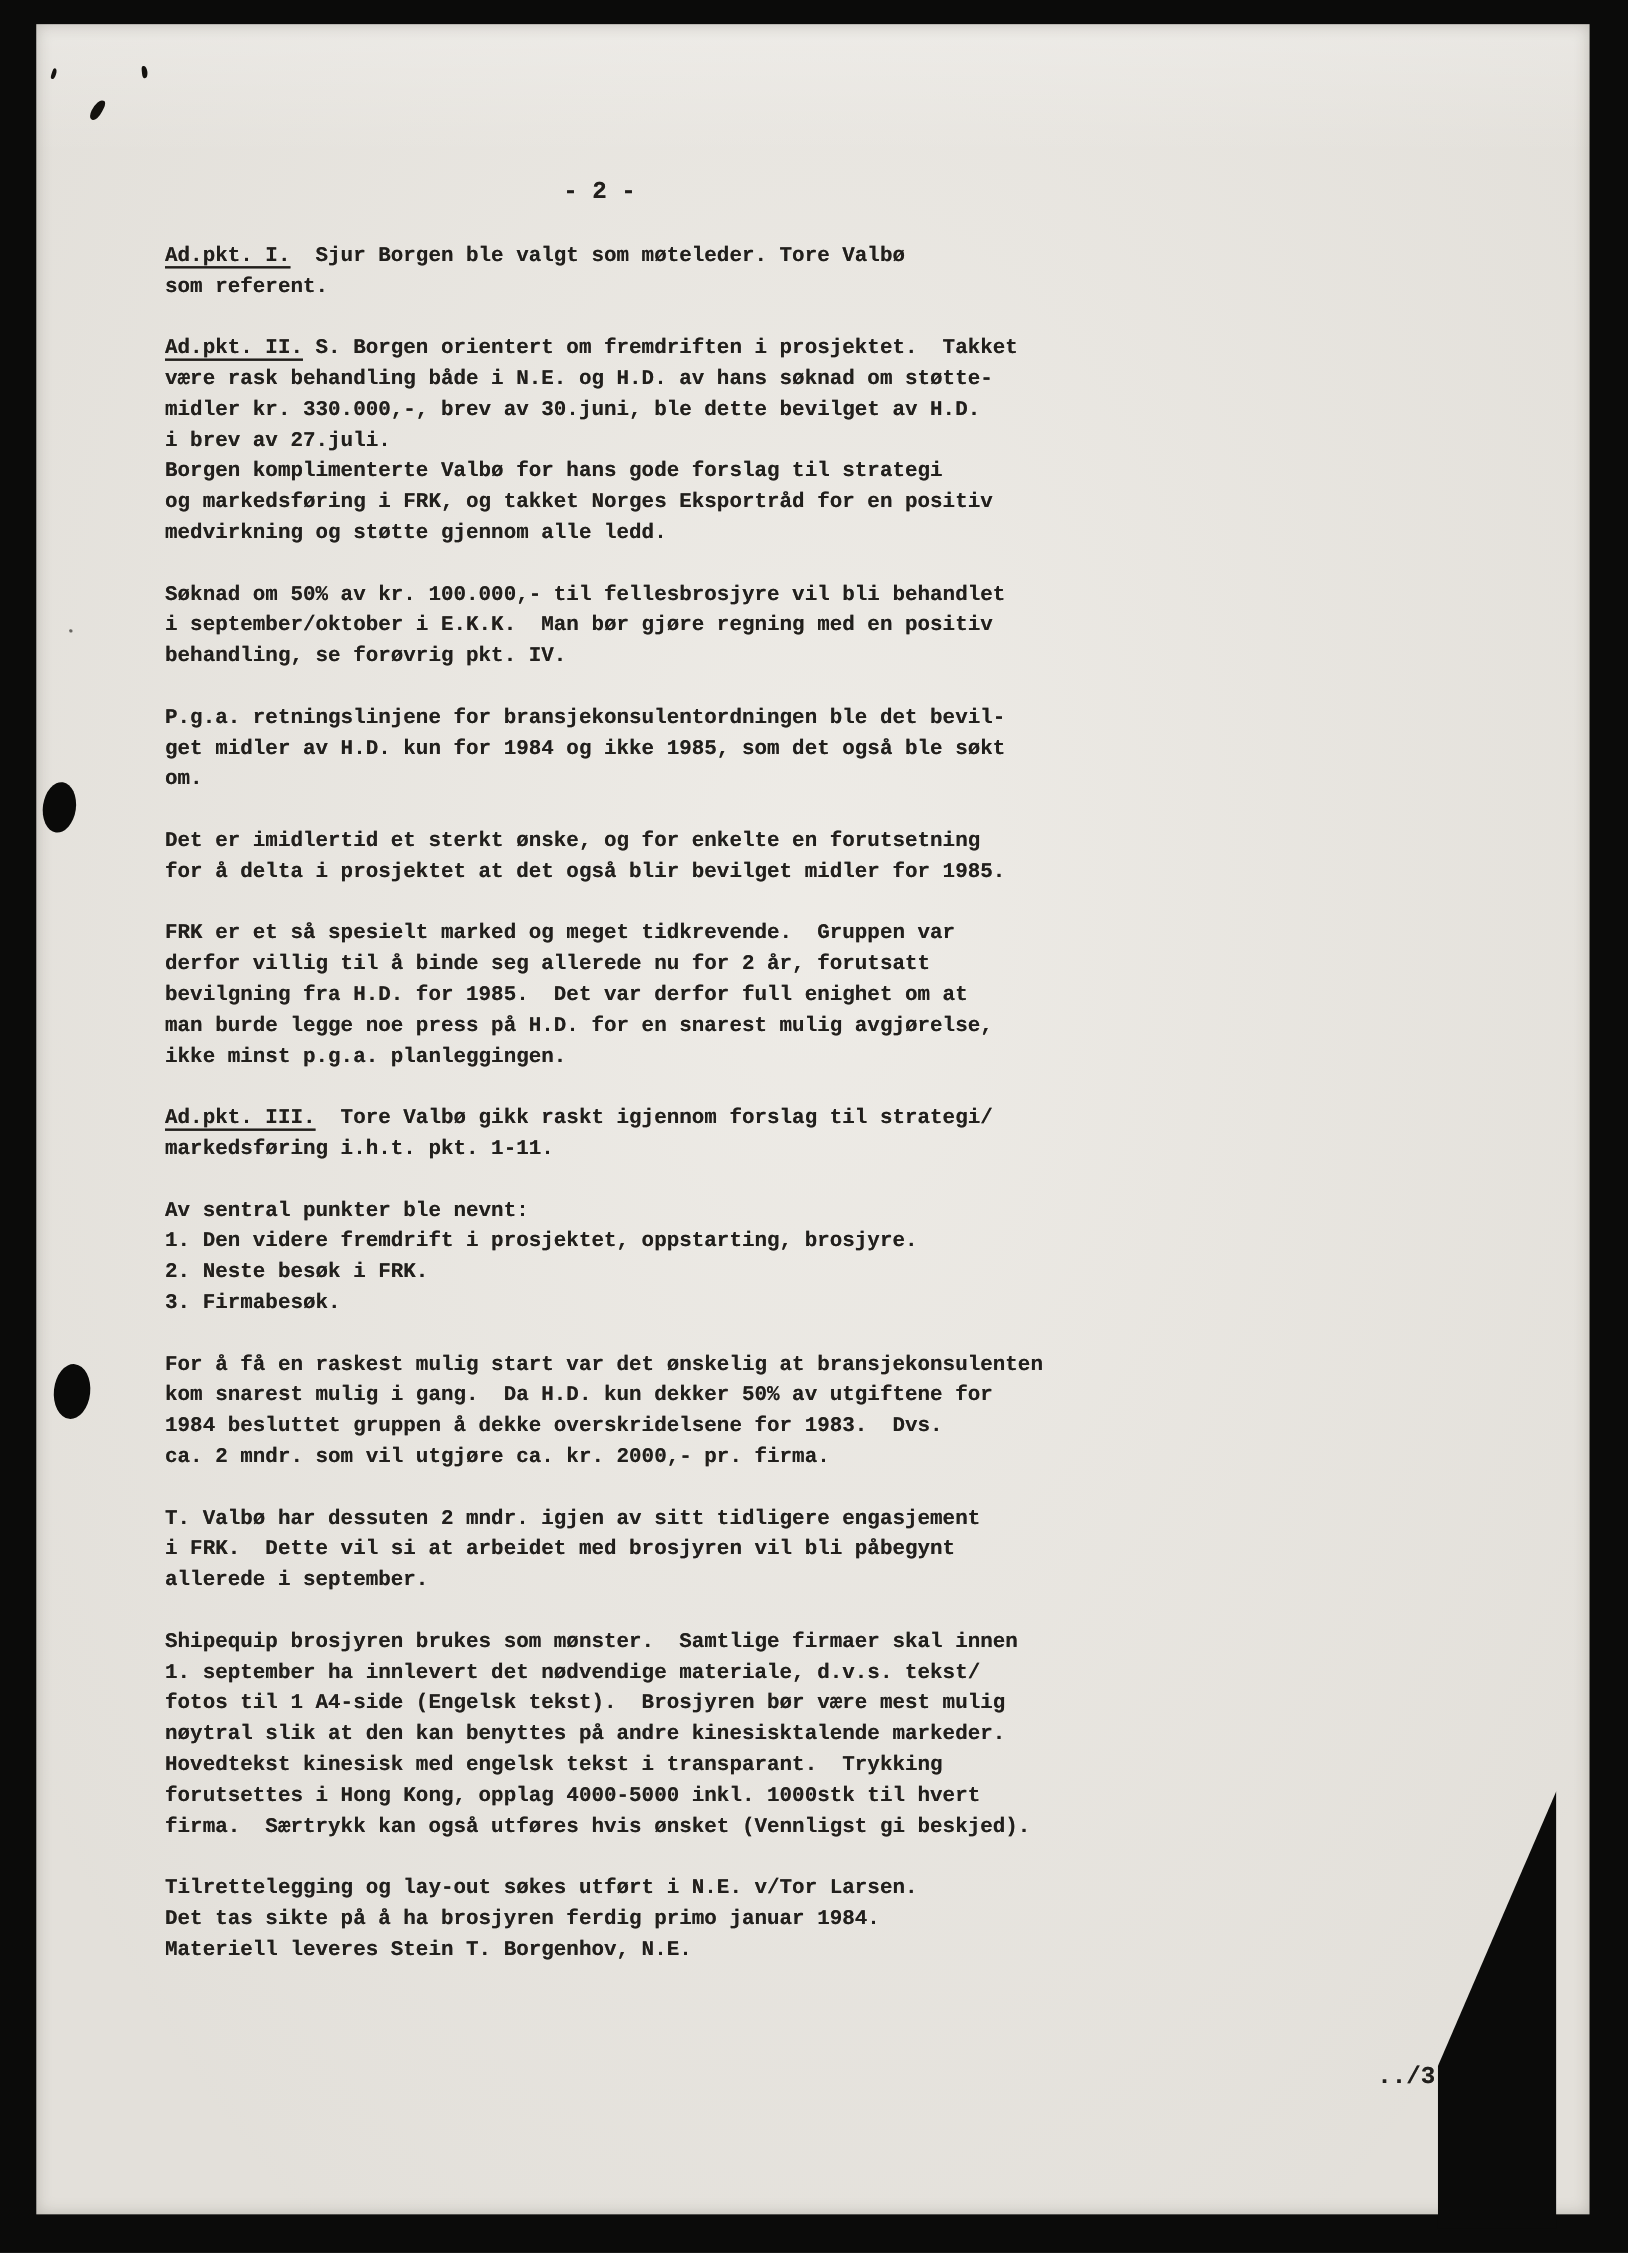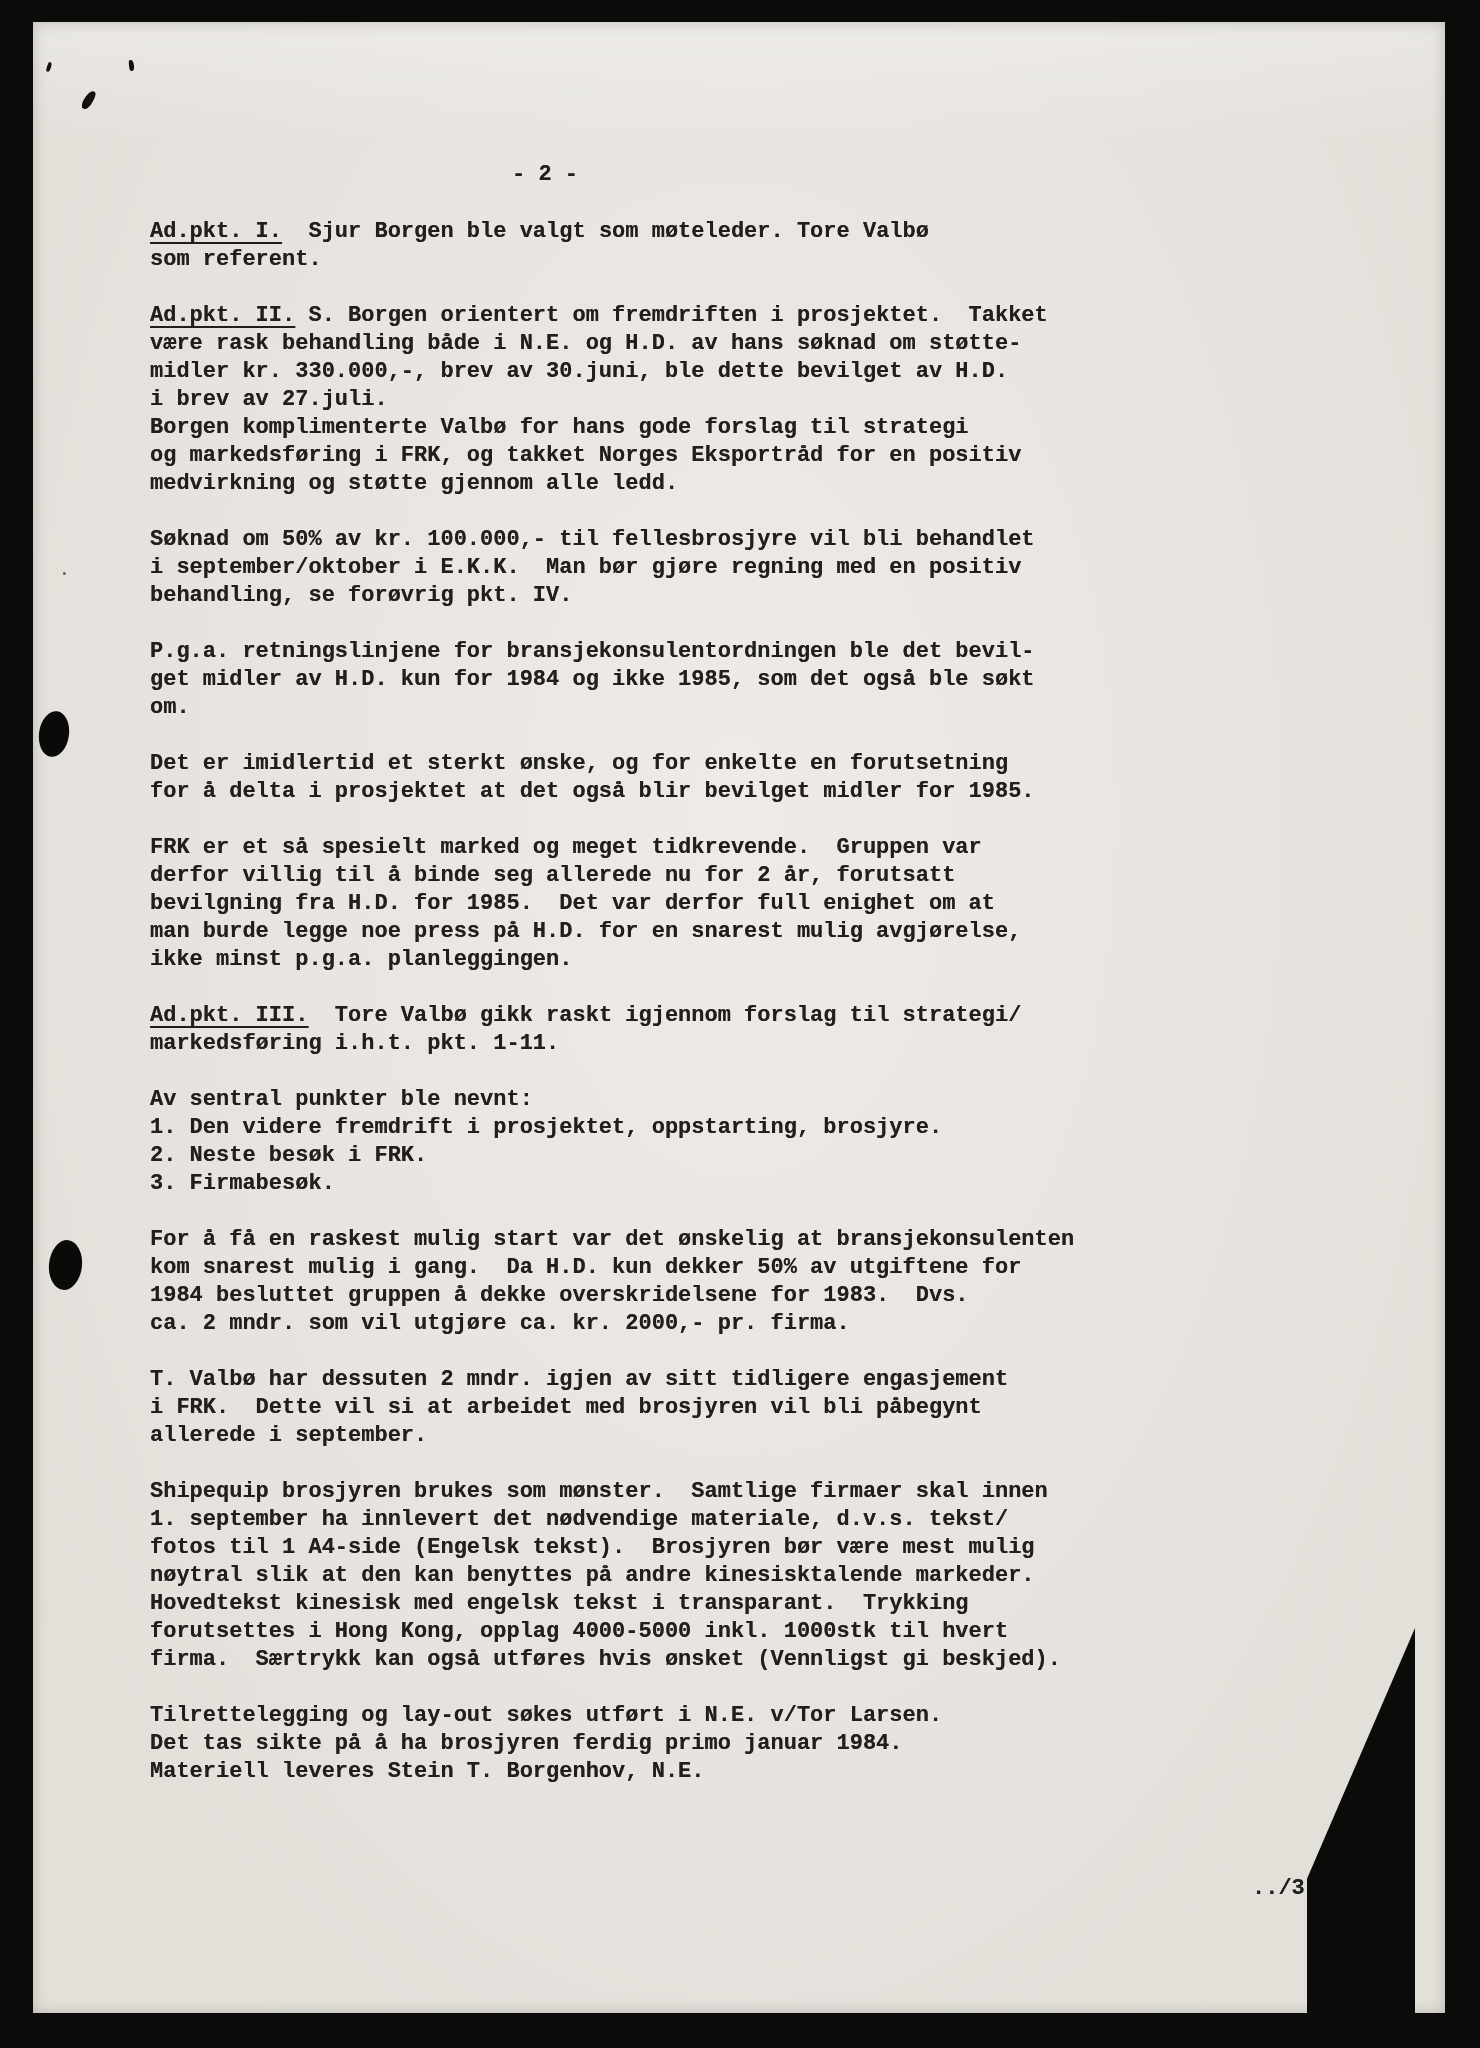--- a/index.html
+++ b/index.html
@@ -25,21 +25,21 @@
     background:
       linear-gradient(180deg, rgba(255,255,255,.25) 0%, rgba(255,255,255,0) 6%),
       radial-gradient(ellipse at 50% 40%, rgba(255,255,255,.18), rgba(0,0,0,.03) 85%),
       var(--paper);
     box-shadow: inset 0 0 14px rgba(60,55,45,.25);
   }
   .body-text{
     position:absolute;
     left:117px;top:196px;
     color:var(--ink);
-    font-size:22px;
+    font-size:19px;
     line-height:28px;
     font-weight:700;
     white-space:pre;
     text-shadow:0 0 .5px rgba(30,28,25,.65);
   }
   .para{margin-bottom:28px;}
   .hd{
     text-decoration:underline;
     text-decoration-thickness:2px;
     text-underline-offset:5px;

